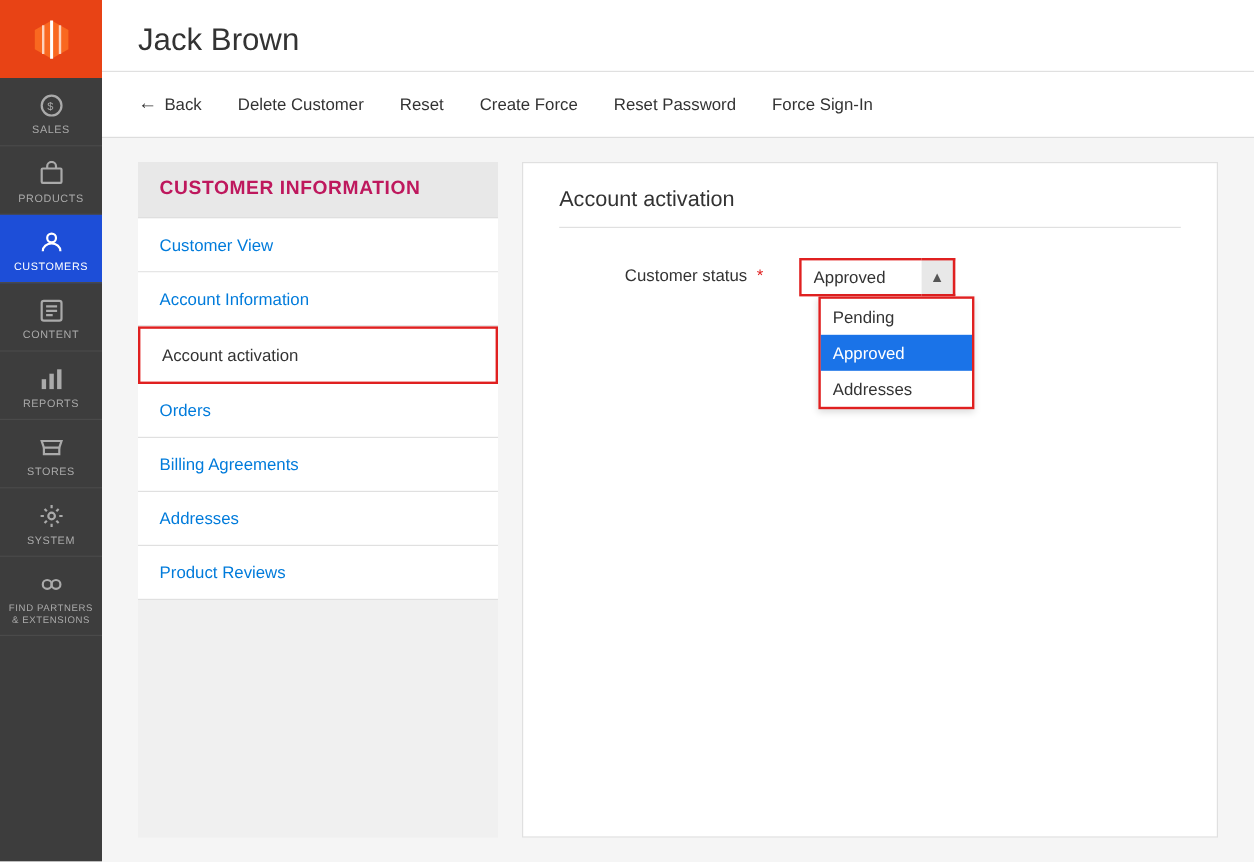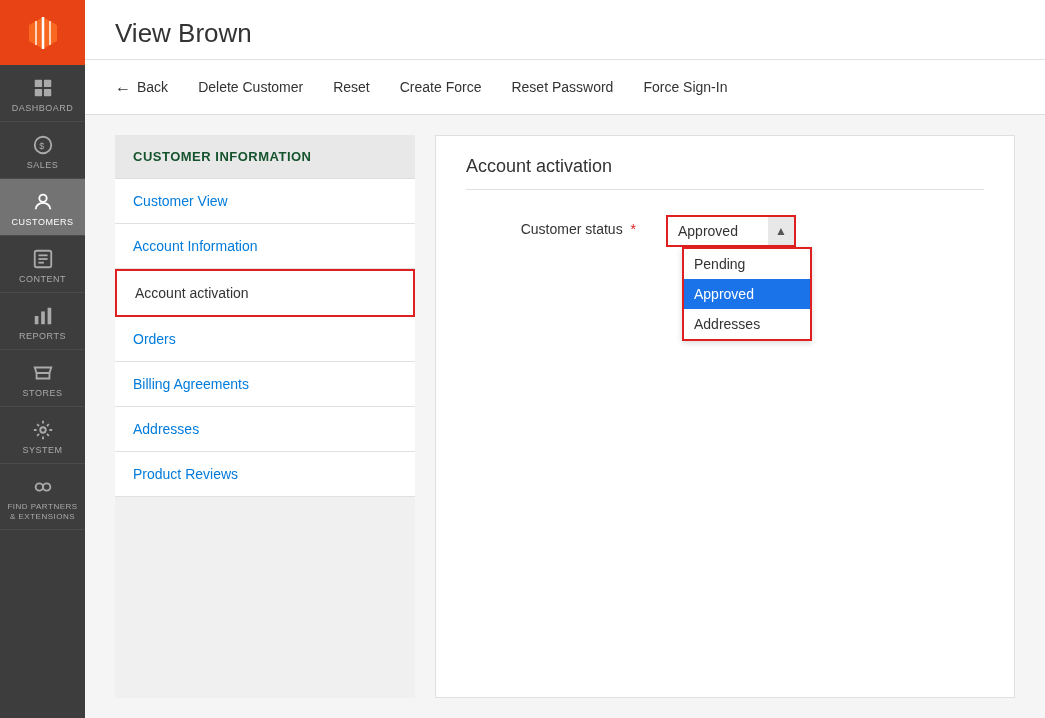--- a/index.html
+++ b/index.html
@@ -33,21 +33,21 @@
       align-items: center;
       padding: 12px 5px 8px;
       color: #aaa;
       cursor: pointer;
       font-size: 10px;
       text-transform: uppercase;
       letter-spacing: 0.5px;
       border-bottom: 1px solid #4a4a4a;
       text-align: center;
     }
-    .sidebar-item.active { background: #737373; color: #fff; }
+    .sidebar-item.active { background: #1d4ed8; color: #fff; }
     .sidebar-item svg { width: 22px; height: 22px; margin-bottom: 4px; fill: currentColor; }
     .sidebar-item-label { font-size: 9px; }
 
     
     .main {
       flex: 1;
       display: flex;
       flex-direction: column;
       background: #f5f5f5;
       overflow: auto;
@@ -98,23 +98,23 @@
 
     
     .left-nav {
       width: 300px;
       flex-shrink: 0;
       background: #f0f0f0;
     }
     .left-nav-header {
       background: #e8e8e8;
       padding: 14px 18px;
-      font-size: 13px;
+      font-size: 16px;
       font-weight: 700;
-      color: #14532d;
+      color: #be185d;
       text-transform: uppercase;
       letter-spacing: 0.5px;
       border-bottom: 1px solid #ddd;
     }
     .left-nav-item {
       padding: 14px 18px;
       color: #007bdb;
       cursor: pointer;
       border-bottom: 1px solid #e0e0e0;
       font-size: 14px;
@@ -226,38 +226,36 @@
 <nav class="sidebar">
   <div class="sidebar-logo">
     <svg viewBox="0 0 40 40" fill="none" xmlns="http://www.w3.org/2000/svg">
       <path d="M20 4L34 12V28L20 36L6 28V12L20 4Z" fill="#f96820"></path>
       <path d="M20 4L20 36" stroke="#fff" stroke-width="2.5"></path>
       <path d="M13 8L13 32" stroke="#fff" stroke-width="2" opacity="0.7"></path>
       <path d="M27 8L27 32" stroke="#fff" stroke-width="2" opacity="0.7"></path>
     </svg>
   </div>
 
-  <div class="sidebar-item">
-    <svg viewBox="0 0 24 24">
-        <rect x="3" y="3" width="8" height="8" rx="1"></rect>
-        <rect x="13" y="3" width="8" height="8" rx="1"></rect>
-        <rect x="3" y="13" width="8" height="8" rx="1"></rect>
-        <rect x="13" y="13" width="8" height="8" rx="1"></rect>
-      </svg>
-    <span class="sidebar-item-label">DASHBOARD</span>
-  </div>
 
   <div class="sidebar-item">
     <svg viewBox="0 0 24 24">
         <circle cx="12" cy="12" r="9" stroke="currentColor" stroke-width="2" fill="none"></circle>
         <text x="8" y="16" font-size="10" fill="currentColor">$</text>
       </svg>
     <span class="sidebar-item-label">SALES</span>
   </div>
 
+  <div class="sidebar-item">
+    <svg viewBox="0 0 24 24">
+        <rect x="3" y="7" width="18" height="13" rx="1" stroke="currentColor" stroke-width="2" fill="none"></rect>
+        <path d="M8 7V5a4 4 0 018 0v2" stroke="currentColor" stroke-width="2" fill="none"></path>
+      </svg>
+    <span class="sidebar-item-label">PRODUCTS</span>
+  </div>
 
   <div class="sidebar-item active">
     <svg viewBox="0 0 24 24">
         <circle cx="12" cy="8" r="4" stroke="currentColor" stroke-width="2" fill="none"></circle>
         <path d="M4 20c0-4 3.6-7 8-7s8 3 8 7" stroke="currentColor" stroke-width="2" fill="none"></path>
       </svg>
     <span class="sidebar-item-label">CUSTOMERS</span>
   </div>
 
 
@@ -301,21 +299,21 @@
         <circle cx="8" cy="12" r="4" stroke="currentColor" stroke-width="2" fill="none"></circle>
         <circle cx="16" cy="12" r="4" stroke="currentColor" stroke-width="2" fill="none"></circle>
       </svg>
     <span class="sidebar-item-label" style="font-size:8px; line-height:1.2;">FIND PARTNERS &amp; EXTENSIONS</span>
   </div>
 </nav>
 
 <div class="main">
 
   <div class="top-header">
-    <h1 class="page-title">View Brown</h1>
+    <h1 class="page-title">Jack Brown</h1>
   </div>
 
   <div class="action-bar">
     <button class="action-btn">
       <span class="arrow">←</span>
       <span>Back</span>
     </button>
     <button class="action-btn">Delete Customer</button>
     <button class="action-btn">Reset</button>
     <button class="action-btn">Create Force</button>

